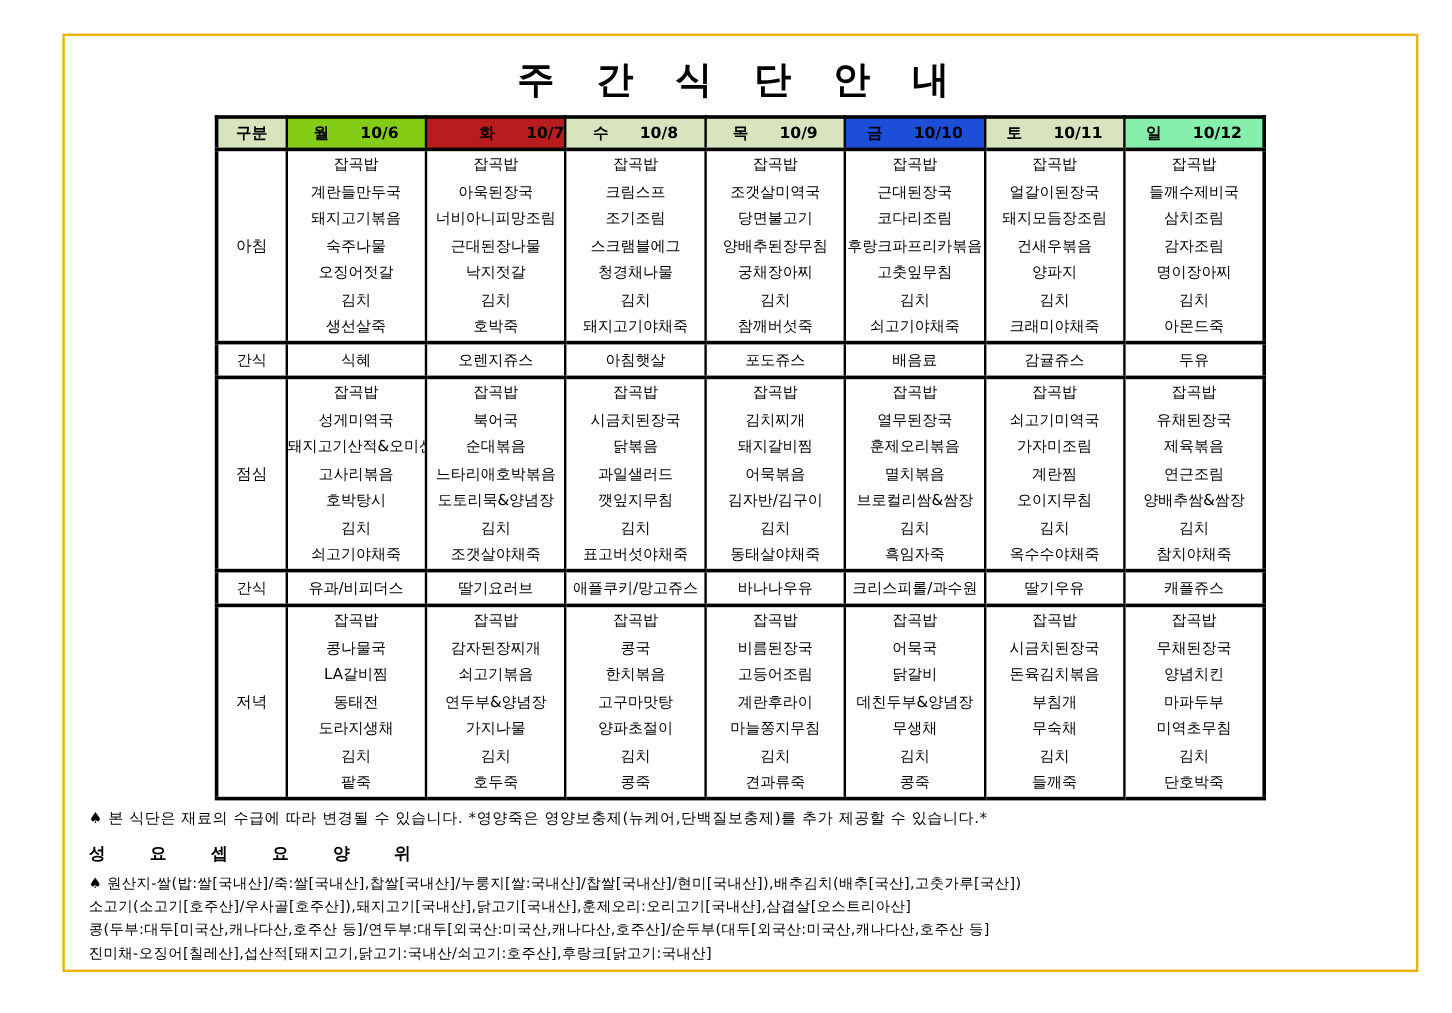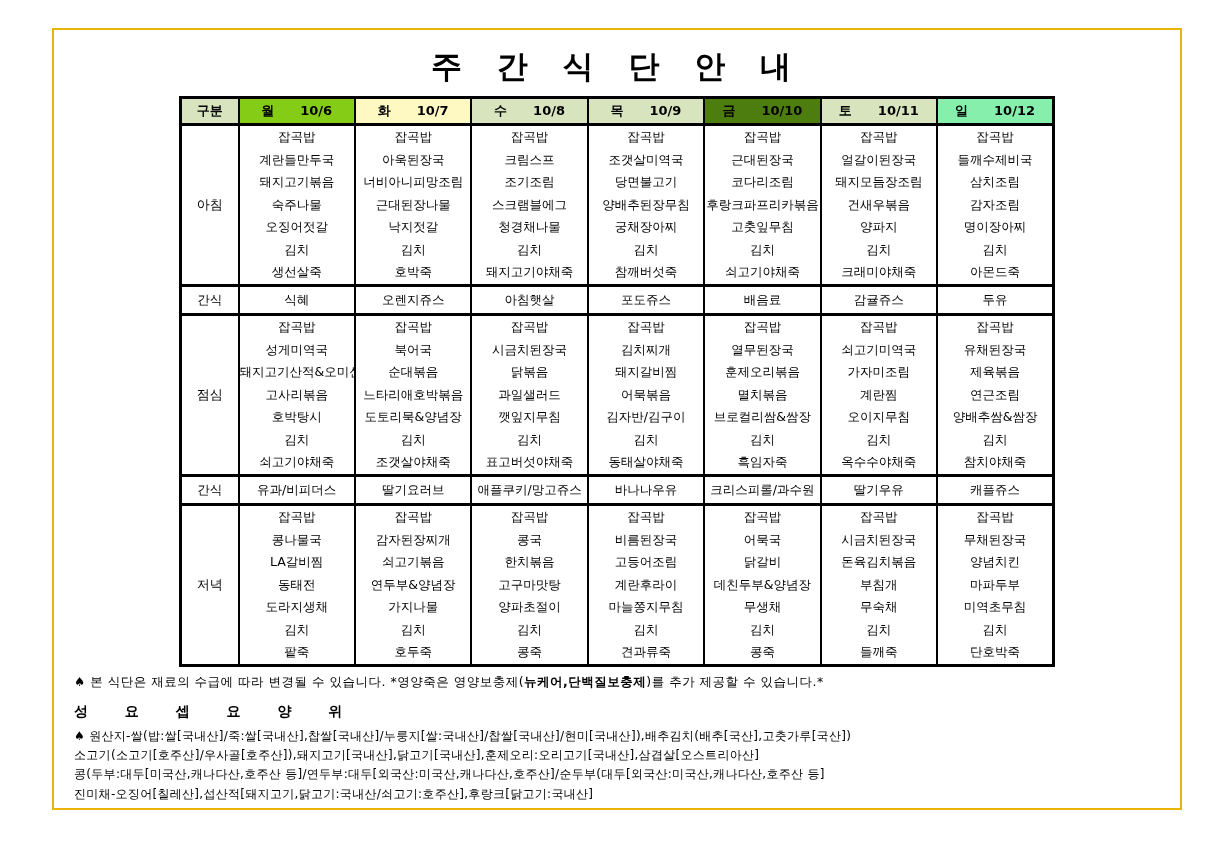--- a/index.html
+++ b/index.html
@@ -11,21 +11,21 @@
   table.grid tr.header th{border-bottom:3px solid #000;height:24px;font-size:13px;font-weight:bold;text-align:center;}
   table.grid tr.header th .dayname{display:inline-block;margin-right:26px;}
   table.grid tr.meal td{border-bottom:3px solid #000;}
   table.grid tr.snack td{border-bottom:3px solid #000;height:26px;font-size:12.5px;text-align:center;}
   .rowlabel{text-align:center;font-size:13px;}
   .mealcell{height:158px;}
   .mealcell .inner{display:flex;flex-direction:column;justify-content:space-around;height:100%;padding:3px 0;border-radius:20px;}
   .menuline{text-align:center;font-size:12.5px;line-height:1.15;white-space:nowrap;overflow:hidden;}
   .footer{margin:7px 20px 0 20px;}
   .notice{font-size:12.5px;letter-spacing:0.5px;}
-  .notice b{font-weight:bold;}
+  .notice b{font-weight:normal;}
   .facility{text-align:left;font-size:14px;font-weight:bold;word-spacing:20px;letter-spacing:6px;margin-top:12px;}
   .origin{font-size:12px;line-height:1.6;margin-top:6px;letter-spacing:0.3px;}
   .origin div{white-space:nowrap;}
 </style>
 </head>
 <body>
 
 <div class="sheet">
   <div class="title">주 간 식 단 안 내</div>
 
@@ -38,24 +38,24 @@
         <col>
         <col>
         <col>
         <col>
     </colgroup>
     <thead>
       <tr class="header">
         <th style="background-color: rgb(215, 228, 189);">구분</th>
 
       <th style="background-color: #84cc16;"><span class="dayname">월</span><span class="daydate">10/6</span></th>
-          <th style="background-color: #fef9c3;"><span class="dayname">화</span><span class="daydate">10/7</span></th>
+          <th style="background-color: #b91c1c; text-align: right;"><span class="dayname">화</span><span class="daydate">10/7</span></th>
           <th style="background-color: rgb(215, 228, 189);"><span class="dayname">수</span><span class="daydate">10/8</span></th>
           <th style="background-color: rgb(215, 228, 189);"><span class="dayname">목</span><span class="daydate">10/9</span></th>
-          <th style="background-color: #4d7c0f;"><span class="dayname">금</span><span class="daydate">10/10</span></th>
+          <th style="background-color: #1d4ed8;"><span class="dayname">금</span><span class="daydate">10/10</span></th>
           <th style="background-color: rgb(215, 228, 189);"><span class="dayname">토</span><span class="daydate">10/11</span></th>
           <th style="background-color: #86efac;"><span class="dayname">일</span><span class="daydate">10/12</span></th>
         </tr>
     </thead>
     <tbody>
 
     <tr class="meal">
           <td class="rowlabel">아침</td>
           <td class="mealcell">
             <div class="inner">

